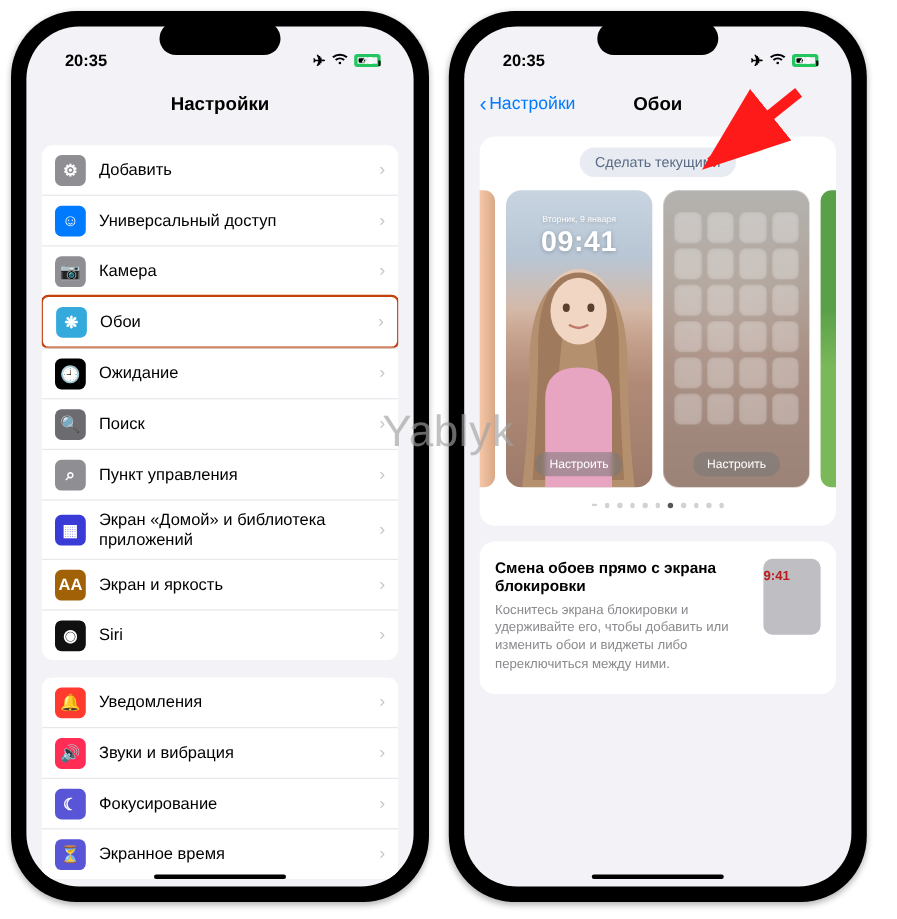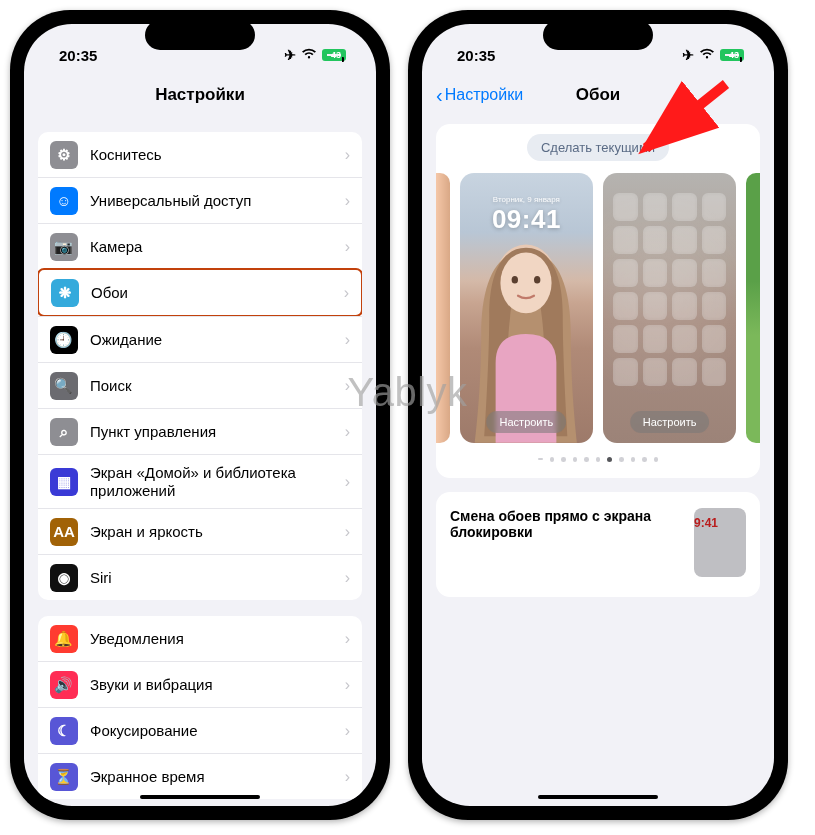--- a/index.html
+++ b/index.html
@@ -47,21 +47,21 @@
     align-items: center;
     justify-content: space-between;
     padding: 12px 30px 0 35px;
     font-size: 15px;
     font-weight: 600;
     color: #000;
   }
   .status-icons { display: flex; align-items: center; gap: 5px; font-size: 14px; }
   .battery-box {
     width: 24px; height: 12px;
-    border: 5px solid #22c55e;
+    border: 3px solid #22c55e;
     border-radius: 3px;
     position: relative;
     display: flex;
     align-items: center;
     padding: 1px;
   }
   .battery-box::after {
     content: ""; position: absolute; right: -3px; top: 3px;
     width: 2px; height: 5px; background: #000; border-radius: 0 1px 1px 0;
   }
@@ -293,21 +293,21 @@
         </span>
       </div>
     </div>
     <div class="navbar">
       <span>Настройки</span>
     </div>
     <div class="content" id="left-content">
         <div class="group">
           <div class="row">
             <span class="icon" style="background: rgb(142, 142, 147); font-weight: 700;">⚙</span>
-            <span style="line-height: 1.2;">Коснитесь</span>
+            <span style="line-height: 1.2;">Добавить</span>
             <span class="chev">›</span>
           </div>
           <div class="row">
             <span class="icon" style="background: rgb(0, 122, 255); font-weight: 700;">☺</span>
             <span style="line-height: 1.2;">Универсальный доступ</span>
             <span class="chev">›</span>
           </div>
           <div class="row">
             <span class="icon" style="background: rgb(142, 142, 147); font-weight: 700;">📷</span>
             <span style="line-height: 1.2;">Камера</span>
@@ -466,20 +466,21 @@
           <span class="dot"></span>
             <span class="dot"></span>
             <span class="dot"></span>
             <span class="dot"></span>
         </div>
       </div>
 
       <div class="tip-card">
         <div class="tip-text">
           <h4>Смена обоев прямо с экрана блокировки</h4>
+          <p>Коснитесь экрана блокировки и удерживайте его, чтобы добавить или изменить обои и виджеты либо переключиться между ними.</p>
         </div>
         <div class="tip-thumb">
           <span>9:41</span>
         </div>
       </div>
     </div>
     <div class="home-indicator"></div>
   </div>
 
   <svg class="arrow" style="top:68px; left:218px" width="110" height="85">

